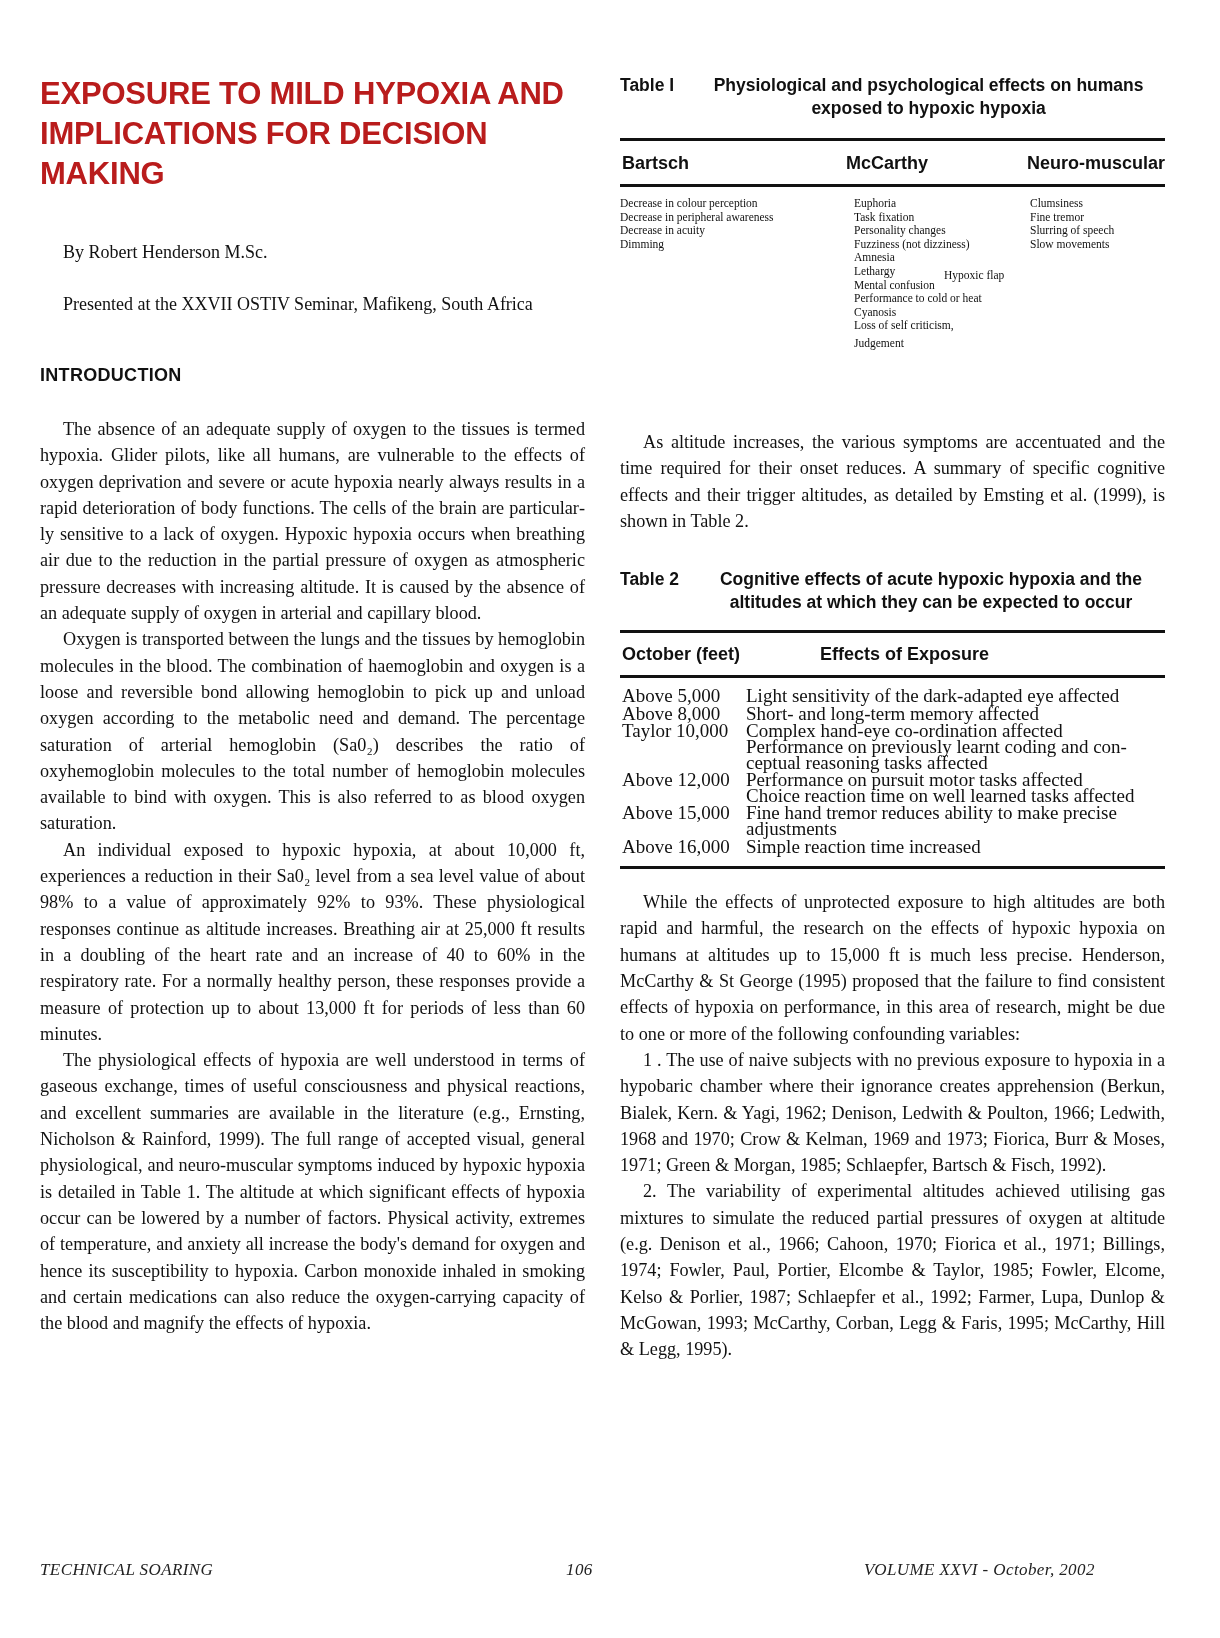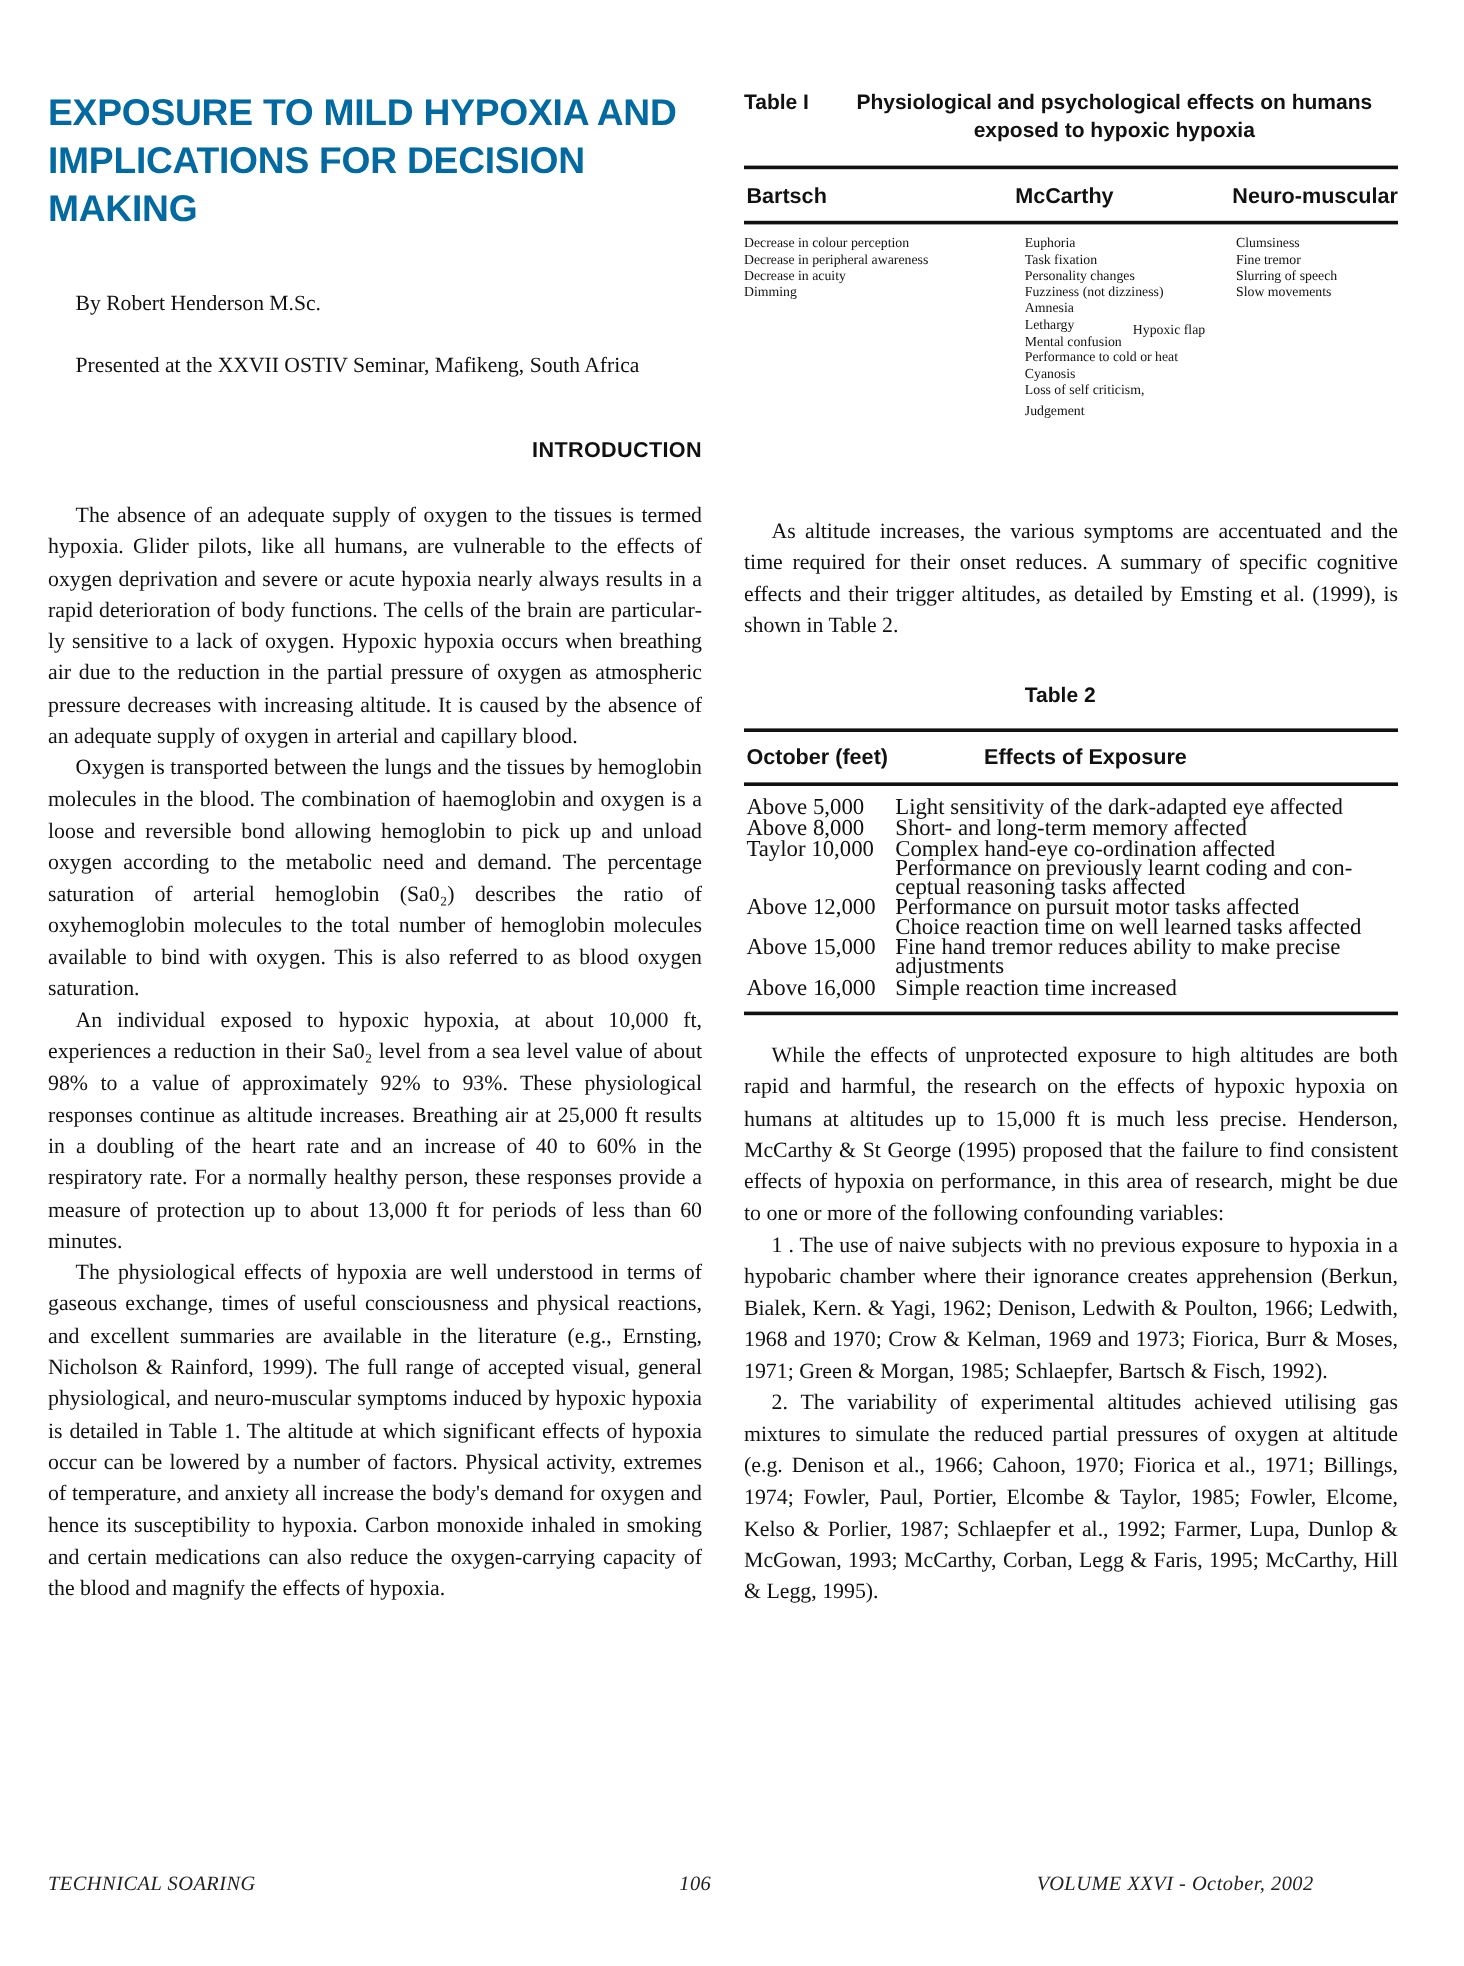--- a/index.html
+++ b/index.html
@@ -2,24 +2,24 @@
 <html><head>
 <meta charset="utf-8">
 <style>
   * { box-sizing: border-box; margin: 0; padding: 0; }
   html, body { width: 1220px; height: 1638px; background: #ffffff; }
   body { position: relative; font-family: "Liberation Serif", "DejaVu Serif", serif; color: #111; overflow: hidden; }
 
   .col-left { position: absolute; left: 40px; top: 70px; width: 545px; }
   .col-right { position: absolute; left: 620px; top: 70px; width: 545px; }
 
-  .title { font-family: "Liberation Sans", "DejaVu Sans", sans-serif; font-weight: bold; font-size: 31px; line-height: 40px; letter-spacing: -0.2px; color: #0369a1; margin-top: 4px; }
+  .title { font-family: "Liberation Sans", "DejaVu Sans", sans-serif; font-weight: bold; font-size: 31px; line-height: 40px; letter-spacing: -0.2px; color: #b91c1c; margin-top: 4px; }
   .byline { font-size: 18px; margin-top: 48px; padding-left: 23px; }
   .presented { font-size: 18px; margin-top: 28px; line-height: 26px; text-indent: 23px; }
-  .section-head { font-family: "Liberation Sans", "DejaVu Sans", sans-serif; font-weight: bold; font-size: 18px; text-align: right; margin-top: 48px; letter-spacing: 0.3px; }
+  .section-head { font-family: "Liberation Sans", "DejaVu Sans", sans-serif; font-weight: bold; font-size: 18px; text-align: left; margin-top: 48px; letter-spacing: 0.3px; }
 
   .body-text { font-size: 18.2px; line-height: 26.3px; text-align: justify; hyphens: manual; }
   .body-text p { text-indent: 23px; }
   .intro { margin-top: 30px; }
 
   .tbl-caption { font-family: "Liberation Sans", "DejaVu Sans", sans-serif; font-weight: bold; font-size: 17.5px; line-height: 23px; display: flex; justify-content: center; }
   .tbl-caption .lbl { white-space: nowrap; margin-right: 18px; }
   .tbl-caption .txt { text-align: center; }
   .t1-caption { margin-top: 4px; }
 
@@ -109,20 +109,21 @@
       <div class="t1-hypoxic">Hypoxic flap</div>
     </div>
   </div>
 
   <div class="body-text after-t1">
     <p>As altitude increases, the various symptoms are accentu­ated and the time required for their onset reduces. A sum­mary of specific cognitive effects and their trigger altitudes, as detailed by Emsting et al. (1999), is shown in Table 2.</p>
   </div>
 
   <div class="tbl-caption t2-caption">
     <span class="lbl">Table 2</span>
+    <span class="txt">Cognitive effects of acute hypoxic hypoxia and the altitudes at which they can be expected to occur</span>
   </div>
   <div class="t2">
     <div class="rule-thick"></div>
     <div class="t2-head">
       <span class="c0">October (feet)</span>
       <span class="c1">Effects of Exposure</span>
     </div>
     <div class="rule-thick"></div>
     <div class="t2-body">
       <div class="t2-row">

